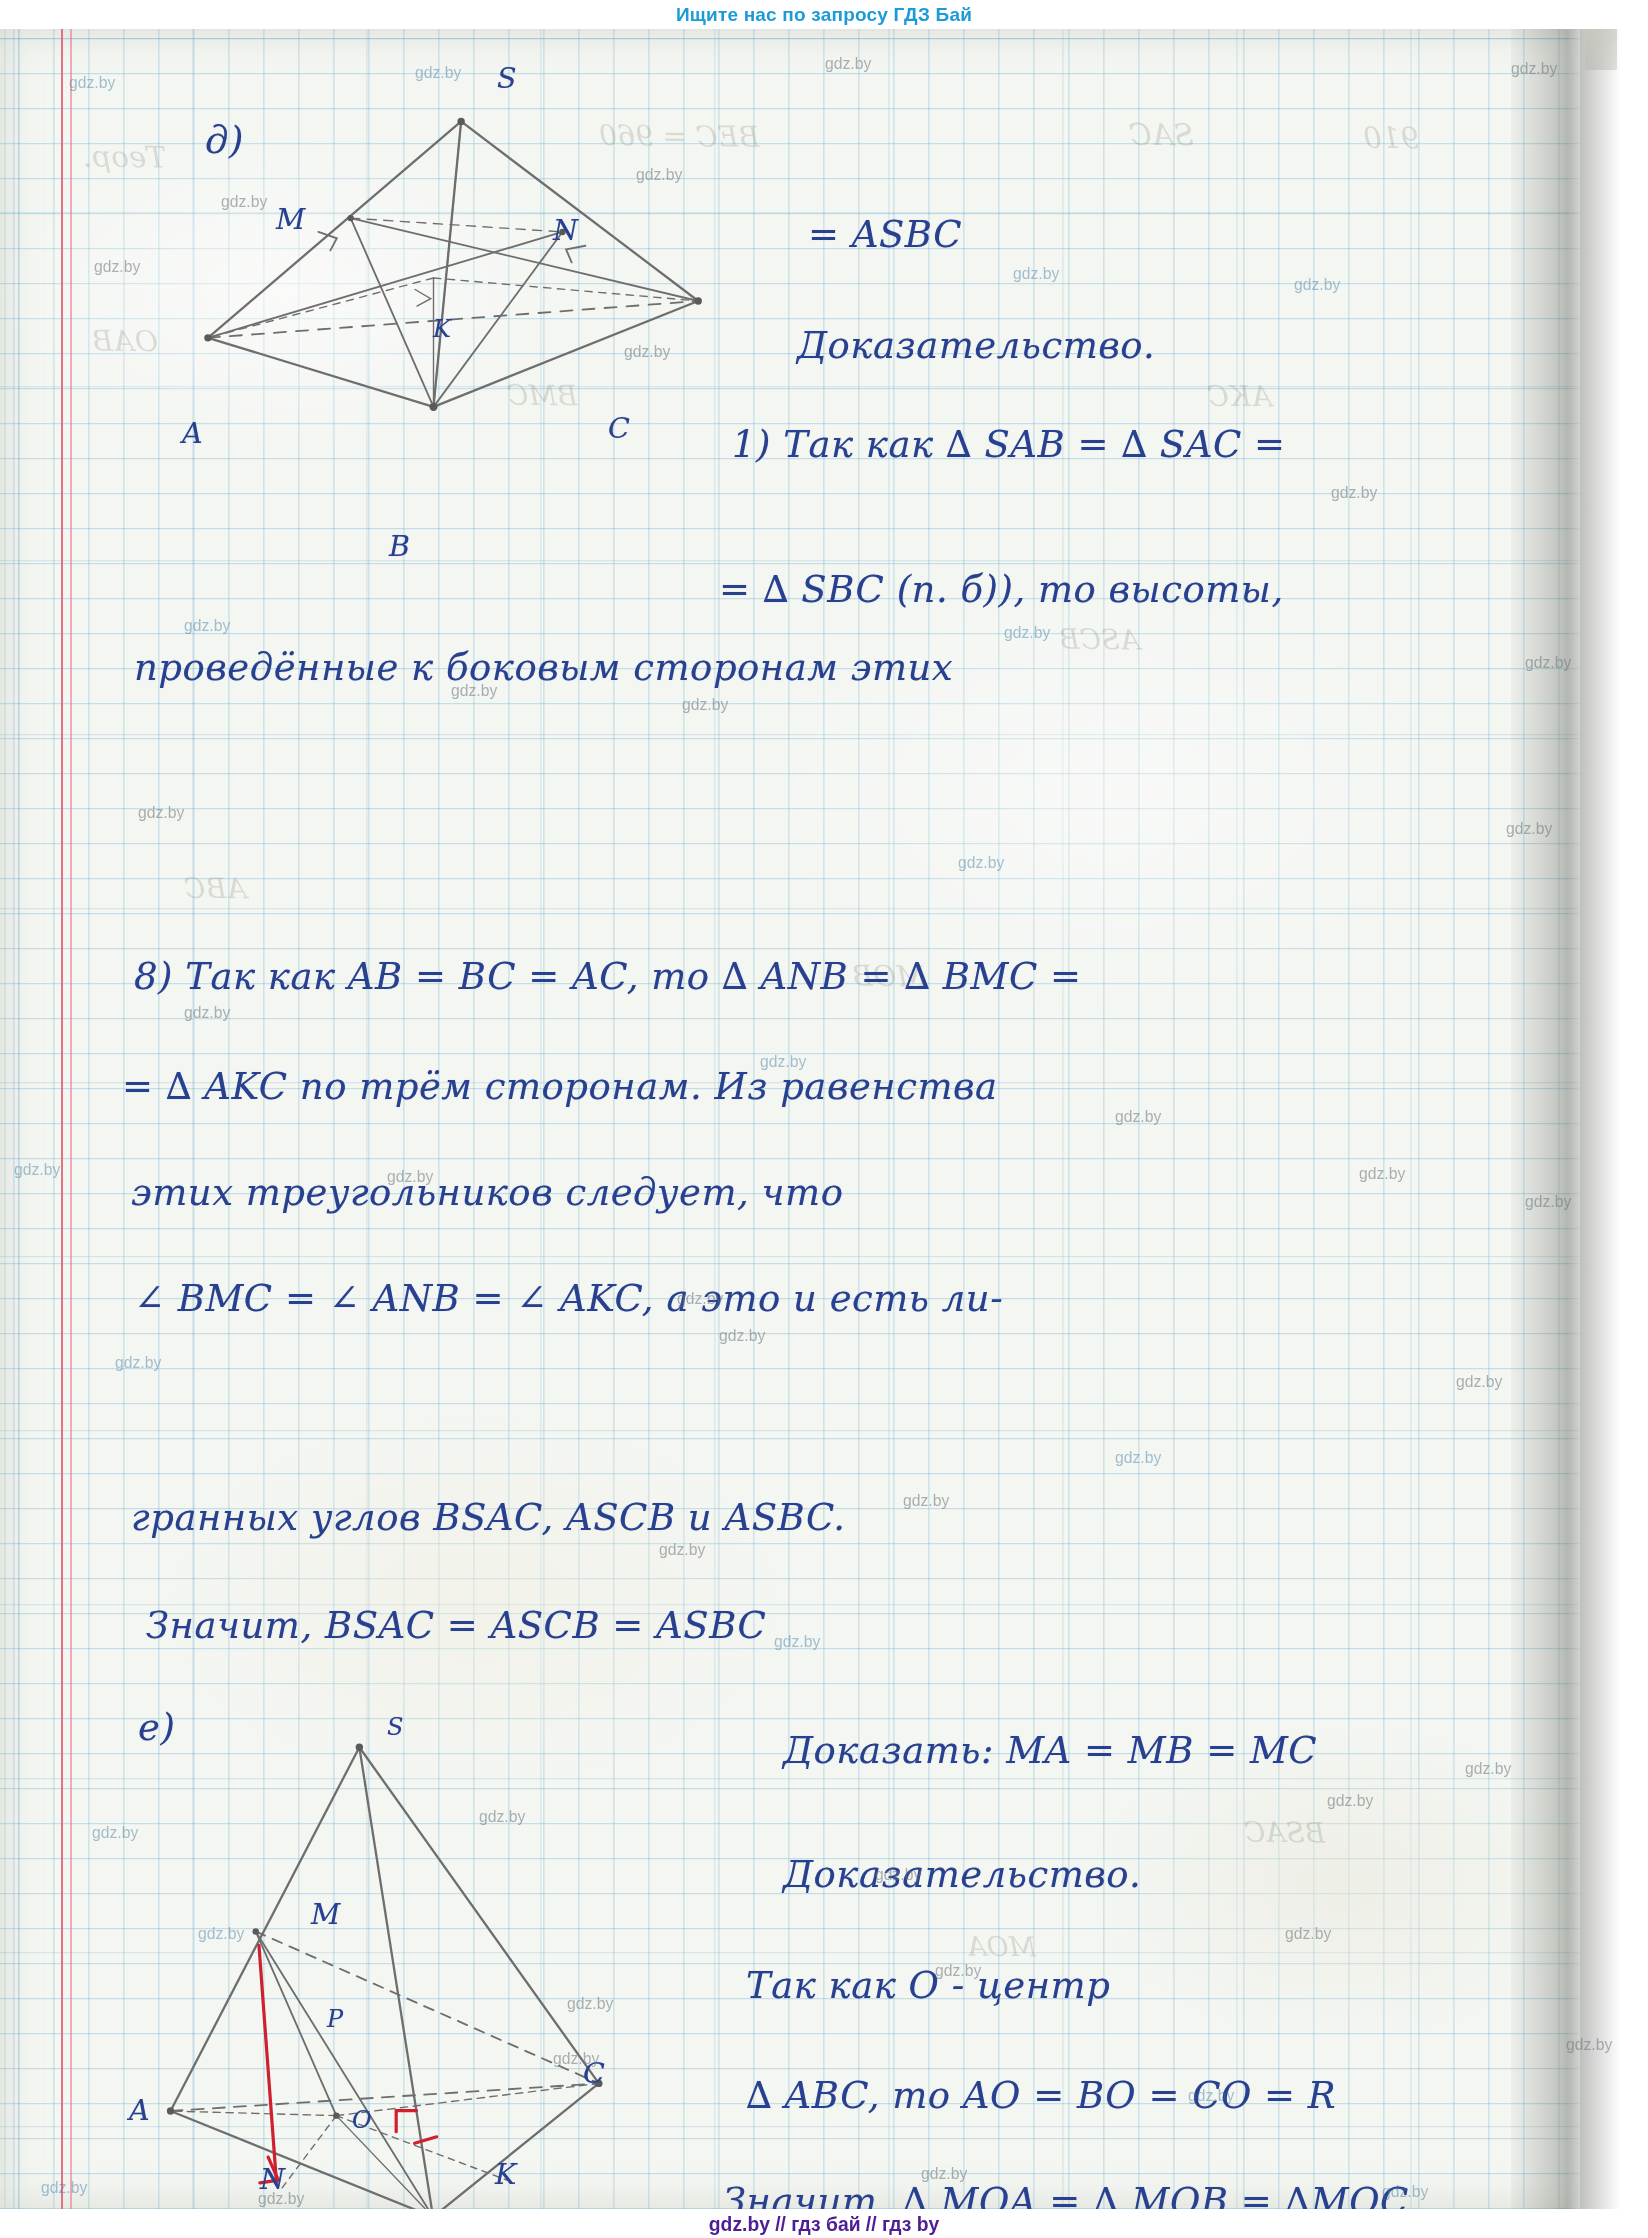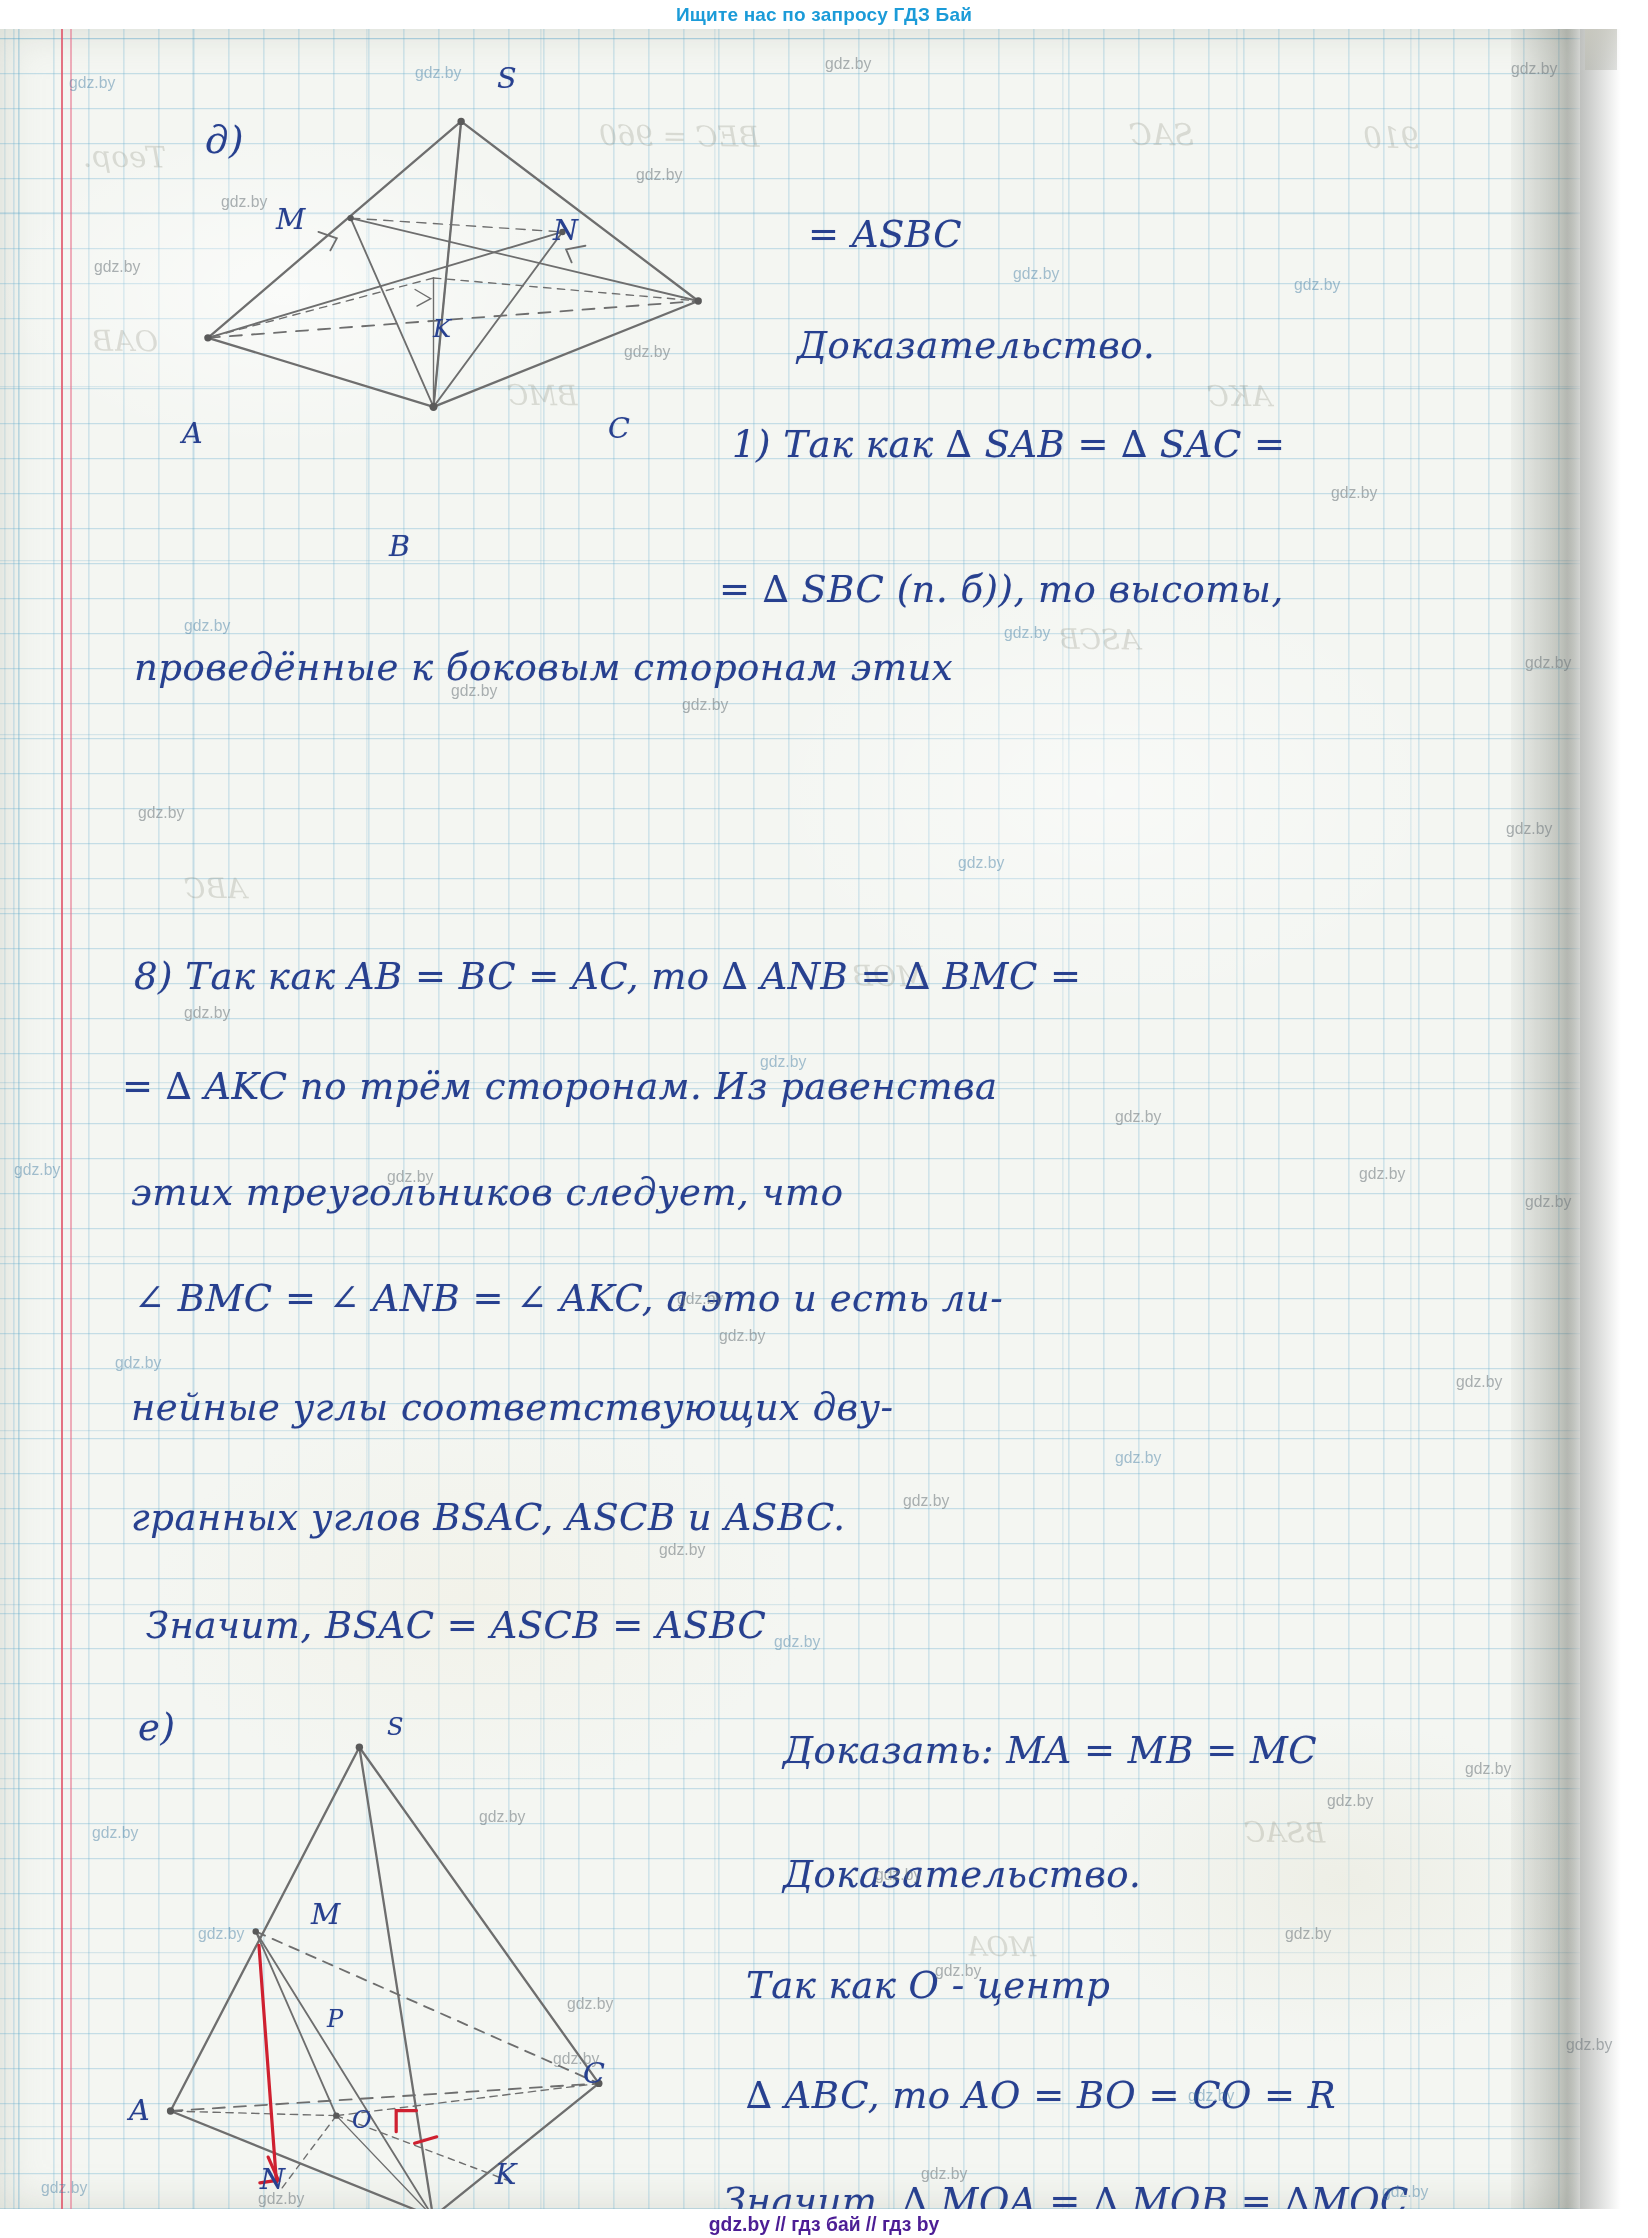--- a/index.html
+++ b/index.html
@@ -218,21 +218,20 @@
   <div class="hw big" style="left:797px; top:295px;">Доказательство.</div>
   <div class="hw big" style="left:732px; top:394px;">1) Так как ∆ SAB = ∆ SAC =</div>
   <div class="hw big" style="left:719px; top:502px;margin-top:37px;">= ∆ SBC (п. б)), то высоты,</div>
 
   <div class="hw big" style="left:134px; top:617px;">проведённые к боковым сторонам этих</div>
 
   <div class="hw big" style="left:134px; top:926px;">8) Так как AB = BC = AC, то ∆ ANB = ∆ BMC =</div>
   <div class="hw big" style="left:122px; top:1036px;">= ∆ AKC по трём сторонам. Из равенства</div>
   <div class="hw big" style="left:131px; top:1142px;">этих треугольников следует, что</div>
   <div class="hw big" style="left:134px; top:1248px;">∠ BMC = ∠ ANB = ∠ AKC, а это и есть ли-</div>
-  <div class="hw big" style="left:131px; top:1357px;">нейные углы соответствующих дву-</div>
   <div class="hw big" style="left:131px; top:1467px;">гранных углов BSAC, ASCB и ASBC.</div>
   <div class="hw big" style="left:138px; top:1575px;margin-left:8px;">Значит, BSAC = ASCB = ASBC</div>
 
   <div class="hw big" style="left:138px; top:1677px;">е)</div>
 
   <div class="fig" style="left:138px; top:1686px;">
     <svg width="544" height="548" viewBox="0 0 1180 1190">
       <g stroke="#6e6e6e" stroke-width="5" fill="none" stroke-linecap="round">
 
         <line x1="480" y1="70" x2="70" y2="860"></line>

